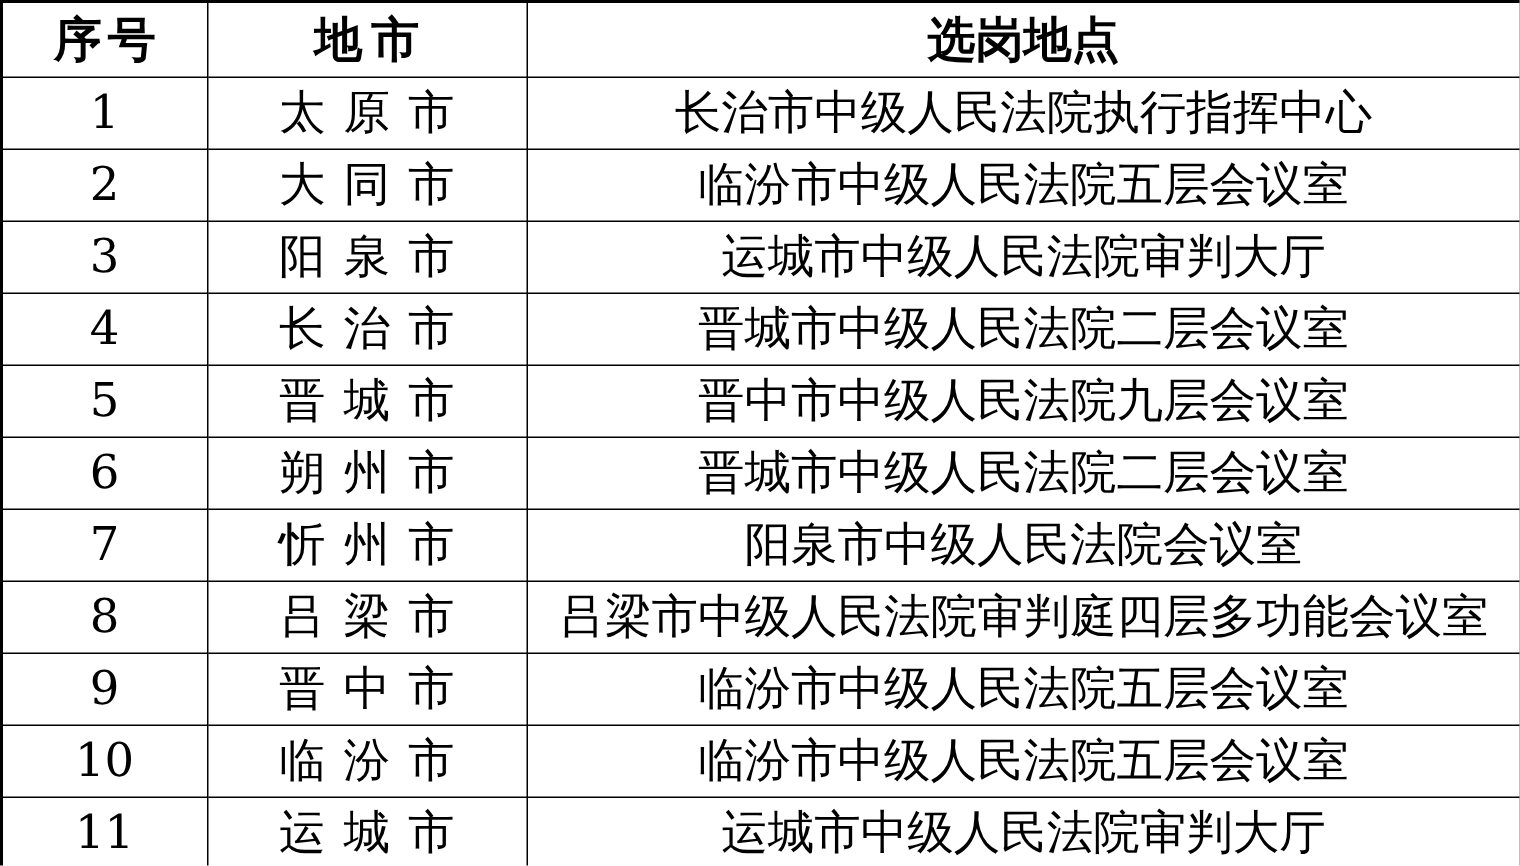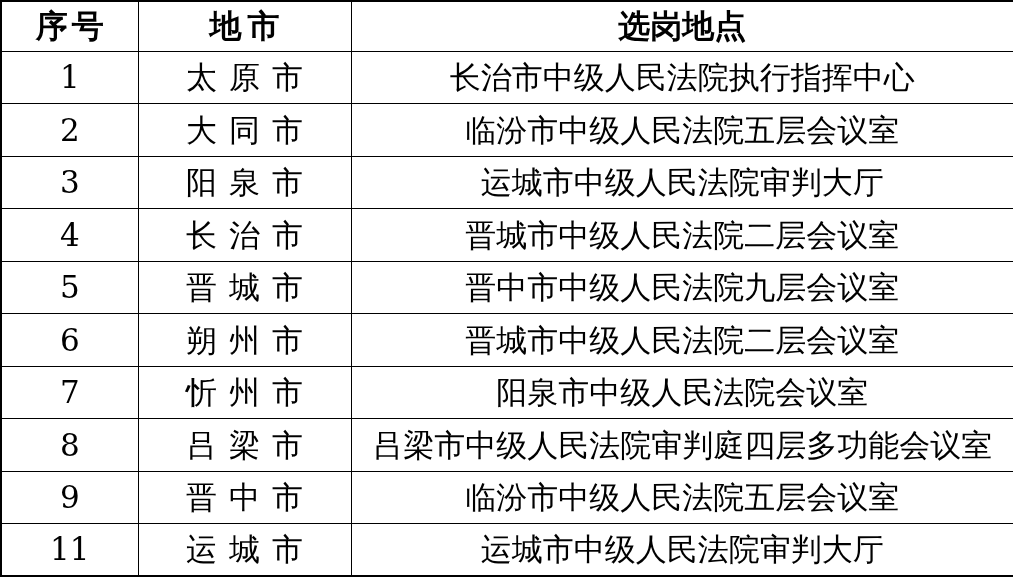--- a/index.html
+++ b/index.html
@@ -116,18 +116,23 @@
         <td class="col-no">8</td>
         <td class="col-city">吕梁市</td>
         <td class="col-loc">吕梁市中级人民法院审判庭四层多功能会议室</td>
       </tr>
       <tr>
         <td class="col-no">9</td>
         <td class="col-city">晋中市</td>
         <td class="col-loc">临汾市中级人民法院五层会议室</td>
       </tr>
       <tr>
+        <td class="col-no">10</td>
+        <td class="col-city">临汾市</td>
+        <td class="col-loc">临汾市中级人民法院五层会议室</td>
+      </tr>
+      <tr>
         <td class="col-no">11</td>
         <td class="col-city">运城市</td>
         <td class="col-loc">运城市中级人民法院审判大厅</td>
       </tr>
     </tbody>
 </table>
 
 </body></html>

